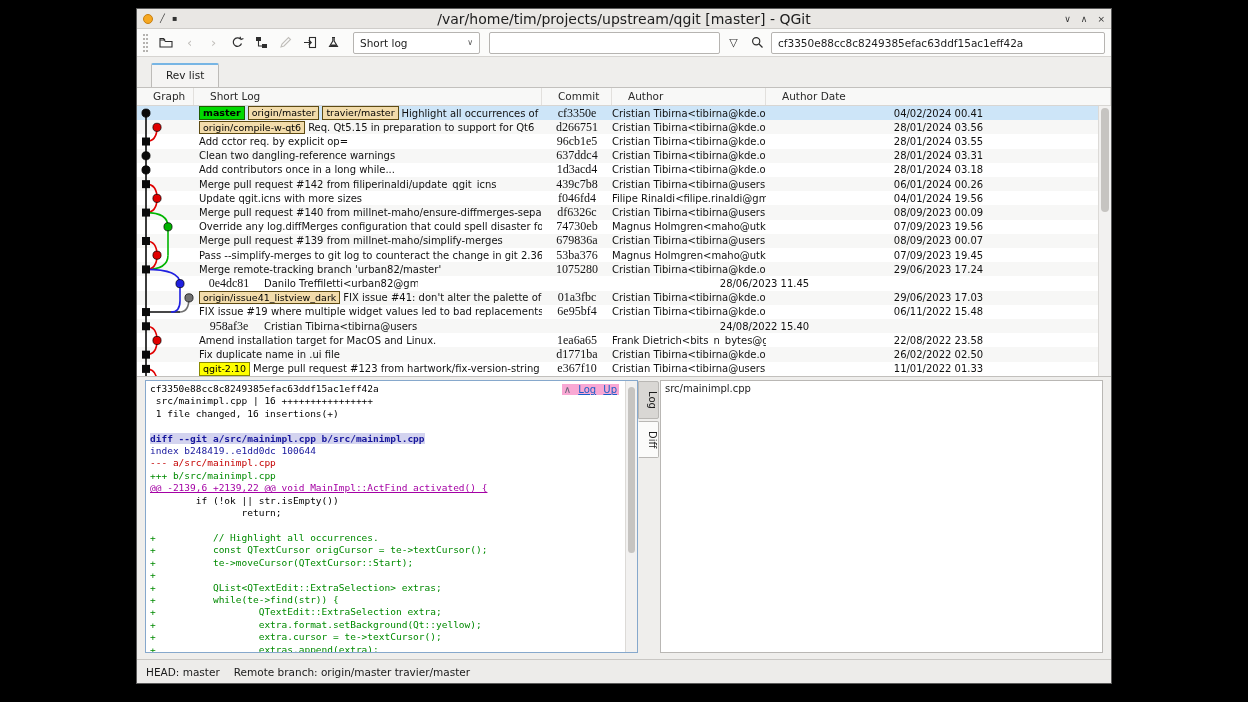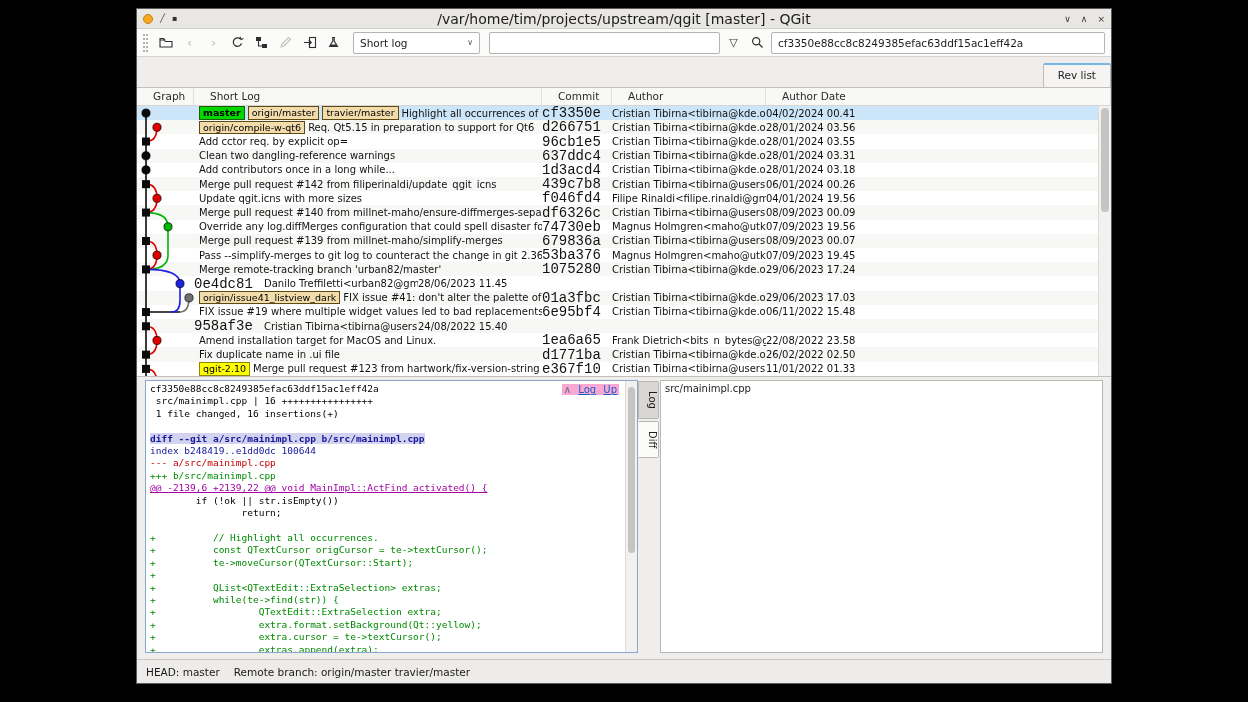--- a/index.html
+++ b/index.html
@@ -32,40 +32,40 @@
   .combo .chev { font-size:8px; color:#555; }
   .search-input { margin-left:6px; flex:1; height:22px; background:#fff; border:1px solid #b6b4b1;
                   border-radius:2px; font-size:10.5px; padding:0 5px; color:#1c1c1c;
                   font-family:"DejaVu Sans","Liberation Sans",sans-serif; }
   .sha-input { width:334px; height:22px; background:#fff; border:1px solid #b6b4b1; border-radius:2px;
                font-size:10.5px; padding:0 6px; color:#1c1c1c;
                font-family:"DejaVu Sans","Liberation Sans",sans-serif; }
   .funnel { font-size:11px; color:#2e2e2e; }
 
   
-  .tabstrip { position:absolute; top:48px; left:0; right:0; height:30px; padding:6px 0 0 3px;text-align:right; }
+  .tabstrip { position:absolute; top:48px; left:0; right:0; height:30px; padding:6px 0 0 14px; }
   .tab { display:inline-block; height:24px; padding:4px 14px 0 14px; background:#f5f4f3;
          border:1px solid #bdbbb8; border-bottom:none; border-top:2px solid #77b5e4;
          font-size:10.5px; color:#1c1c1c; border-radius:2px 2px 0 0; }
 
   
   .revpanel { position:absolute; top:78px; left:0px; right:0px; height:290px; background:#fff;
               border-top:1px solid #c2c0bd; border-bottom:1px solid #c2c0bd; }
   .rheader { display:flex; height:18px; background:#f8f8f7; border-bottom:1px solid #d8d6d3;
              font-size:10.5px; color:#2a2a2a; }
   .rheader .hcell { padding:2px 0 0 16px; border-right:1px solid #e2e0dd; overflow:hidden; white-space:nowrap; }
   .hc-graph{ width:57px; } .hc-subj{ width:348px; } .hc-commit{ width:70px; } .hc-author{ width:154px; } .hc-date{ flex:1; }
-  .rbody { position:relative; height:270px; overflow:hidden; }
+  .rbody { position:relative; height:270px; overflow:hidden;text-align:center; }
   .graph-svg { position:absolute; left:0; top:0; z-index:5; }
   .rrow { display:flex; height:14.21px; padding-left:57px; font-size:10px; color:#111;
           align-items:center; white-space:nowrap; }
   .rrow:nth-child(even) { background:#f7f7f6; }
   .rrow.sel { background:#cde5f8; }
   .c-subj { width:348px; overflow:hidden; display:flex; align-items:center; gap:3px; padding-left:5px; }
-  .c-commit { width:70px; overflow:hidden; font-family:Liberation Mono, monospace; font-size:14px; }
+  .c-commit { width:70px; overflow:hidden; font-family:Liberation Serif, serif; font-size:12px; }
   .c-author { width:154px; overflow:hidden; }
   .c-date { flex:1; overflow:hidden; }
   .badge { display:inline-block; border:1px solid #5d4a12; padding:0 3px; font-size:9.5px; line-height:11.5px;
            color:#000; flex:0 0 auto; }
   .badge.head { background:#00d800; border-color:#1c5e00; font-weight:bold; }
   .badge.remote { background:#f2dcab; }
   .badge.tag { background:#ffff00; border-color:#8a8a00; }
   .subjtext { overflow:hidden; white-space:nowrap; }
   .vscroll { position:absolute; right:0; top:0; bottom:0; width:13px; background:#f2f1f0; border-left:1px solid #dcdad7; z-index:6; }
   .vscroll .thumb { position:absolute; left:2px; right:2px; border-radius:4px; background:#c6c4c1; }

